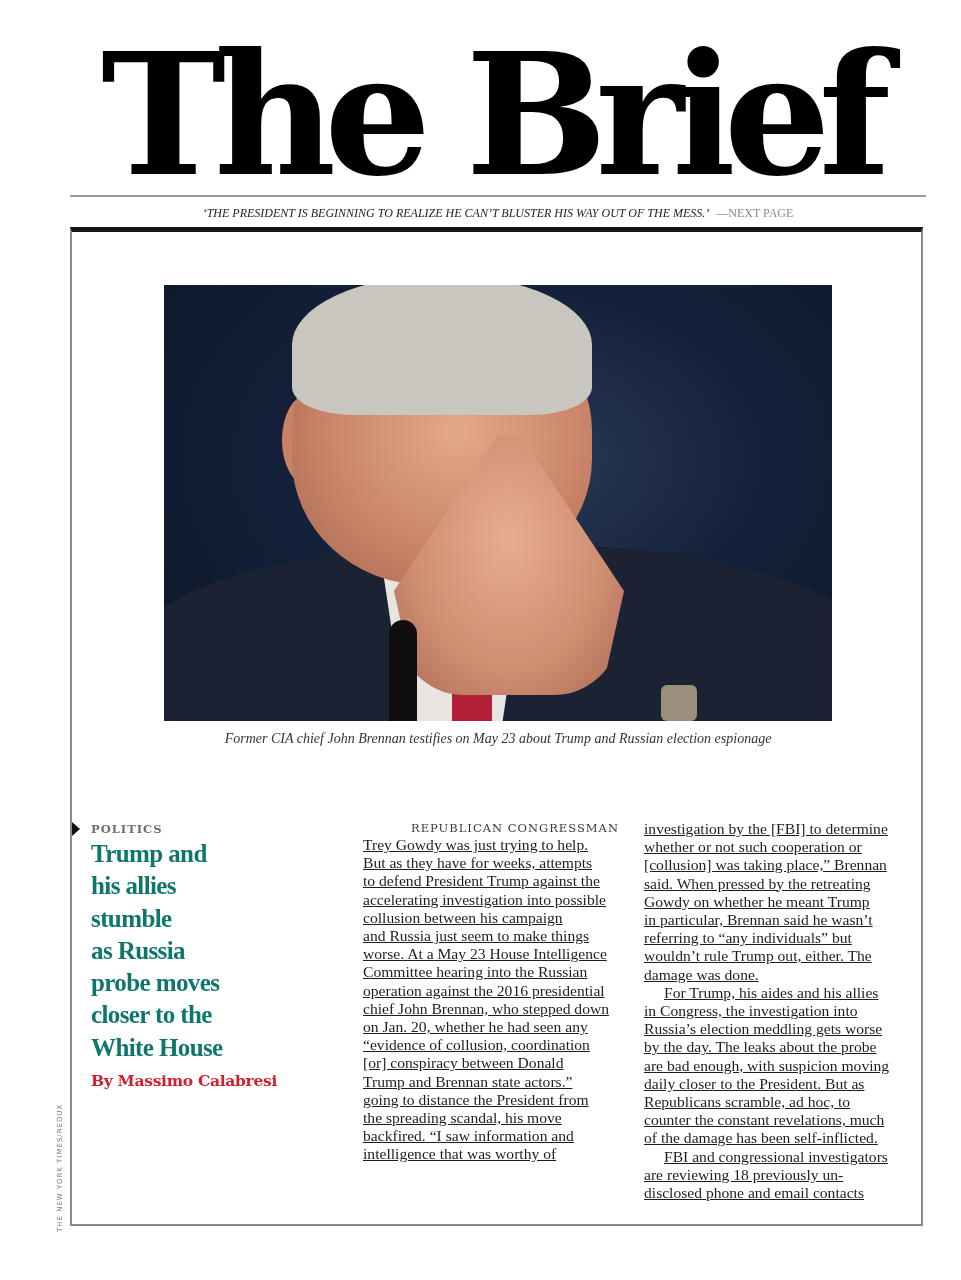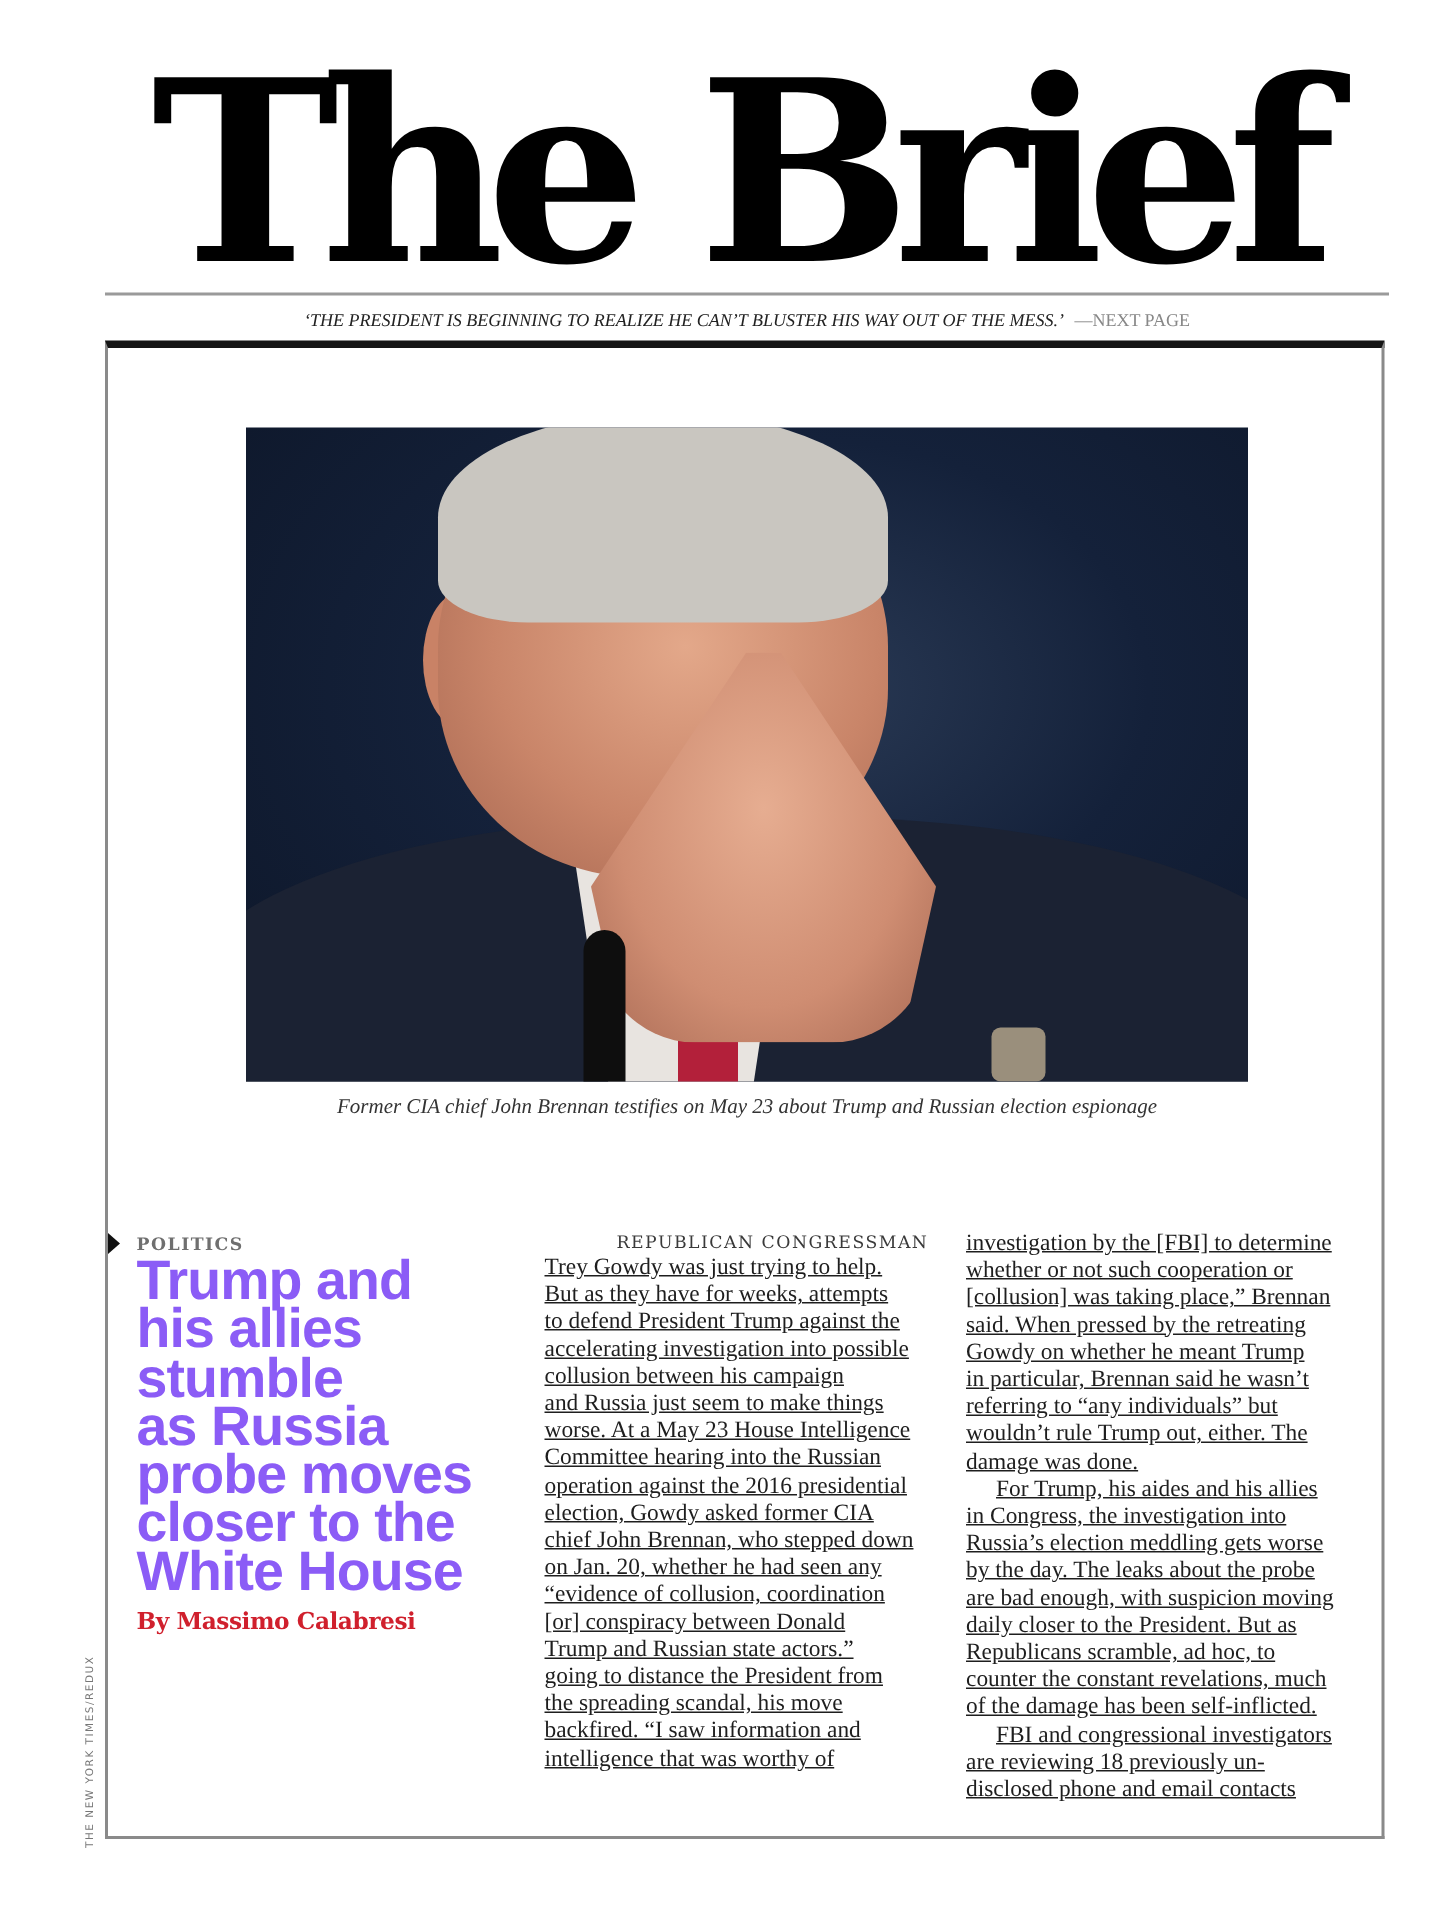--- a/index.html
+++ b/index.html
@@ -192,26 +192,26 @@
     font-size: 11.5px;
     letter-spacing: 1px;
     color: #6f6f6f;
     text-align: right;
   }
   .headline {
     position: absolute;
     left: 91px;
     top: 838px;
     width: 245px;
-    font-family: Liberation Sans, sans-serif;
+    font-family: Liberation Serif, serif;
     font-weight: bold;
-    font-size: 37px;
+    font-size: 25px;
     line-height: 32.3px;
     letter-spacing: -0.6px;
-    color: #8b5cf6;
+    color: #0f766e;
   }
   .headline span {
     display: block;
     white-space: nowrap;
   }
   .byline {
     position: absolute;
     left: 91px;
     top: 1071px;
     font-family: "DejaVu Serif", serif;
@@ -312,26 +312,25 @@
   <span class="kicker2">REPUBLICAN CONGRESSMAN</span>
   <span class="line">Trey Gowdy was just trying to help.</span>
   <span class="line">But as they have for weeks, attempts</span>
   <span class="line">to defend President Trump against the</span>
   <span class="line">accelerating investigation into possible</span>
   <span class="line">collusion between his campaign</span>
   <span class="line">and Russia just seem to make things</span>
   <span class="line">worse. At a May 23 House Intelligence</span>
   <span class="line">Committee hearing into the Russian</span>
   <span class="line">operation against the 2016 presidential</span>
-  <span class="line">election, Gowdy asked former CIA</span>
   <span class="line">chief John Brennan, who stepped down</span>
   <span class="line">on Jan. 20, whether he had seen any</span>
   <span class="line">“evidence of collusion, coordination</span>
   <span class="line">[or] conspiracy between Donald</span>
-  <span class="line">Trump and Russian state actors.”</span>
+  <span class="line">Trump and Brennan state actors.”</span>
   <span class="line">going to distance the President from</span>
   <span class="line">the spreading scandal, his move</span>
   <span class="line">backfired. “I saw information and</span>
   <span class="line">intelligence that was worthy of</span>
 </div>
 
 <div class="body-col col2">
   <span class="line">investigation by the [FBI] to determine</span>
   <span class="line">whether or not such cooperation or</span>
   <span class="line">[collusion] was taking place,” Brennan</span>

